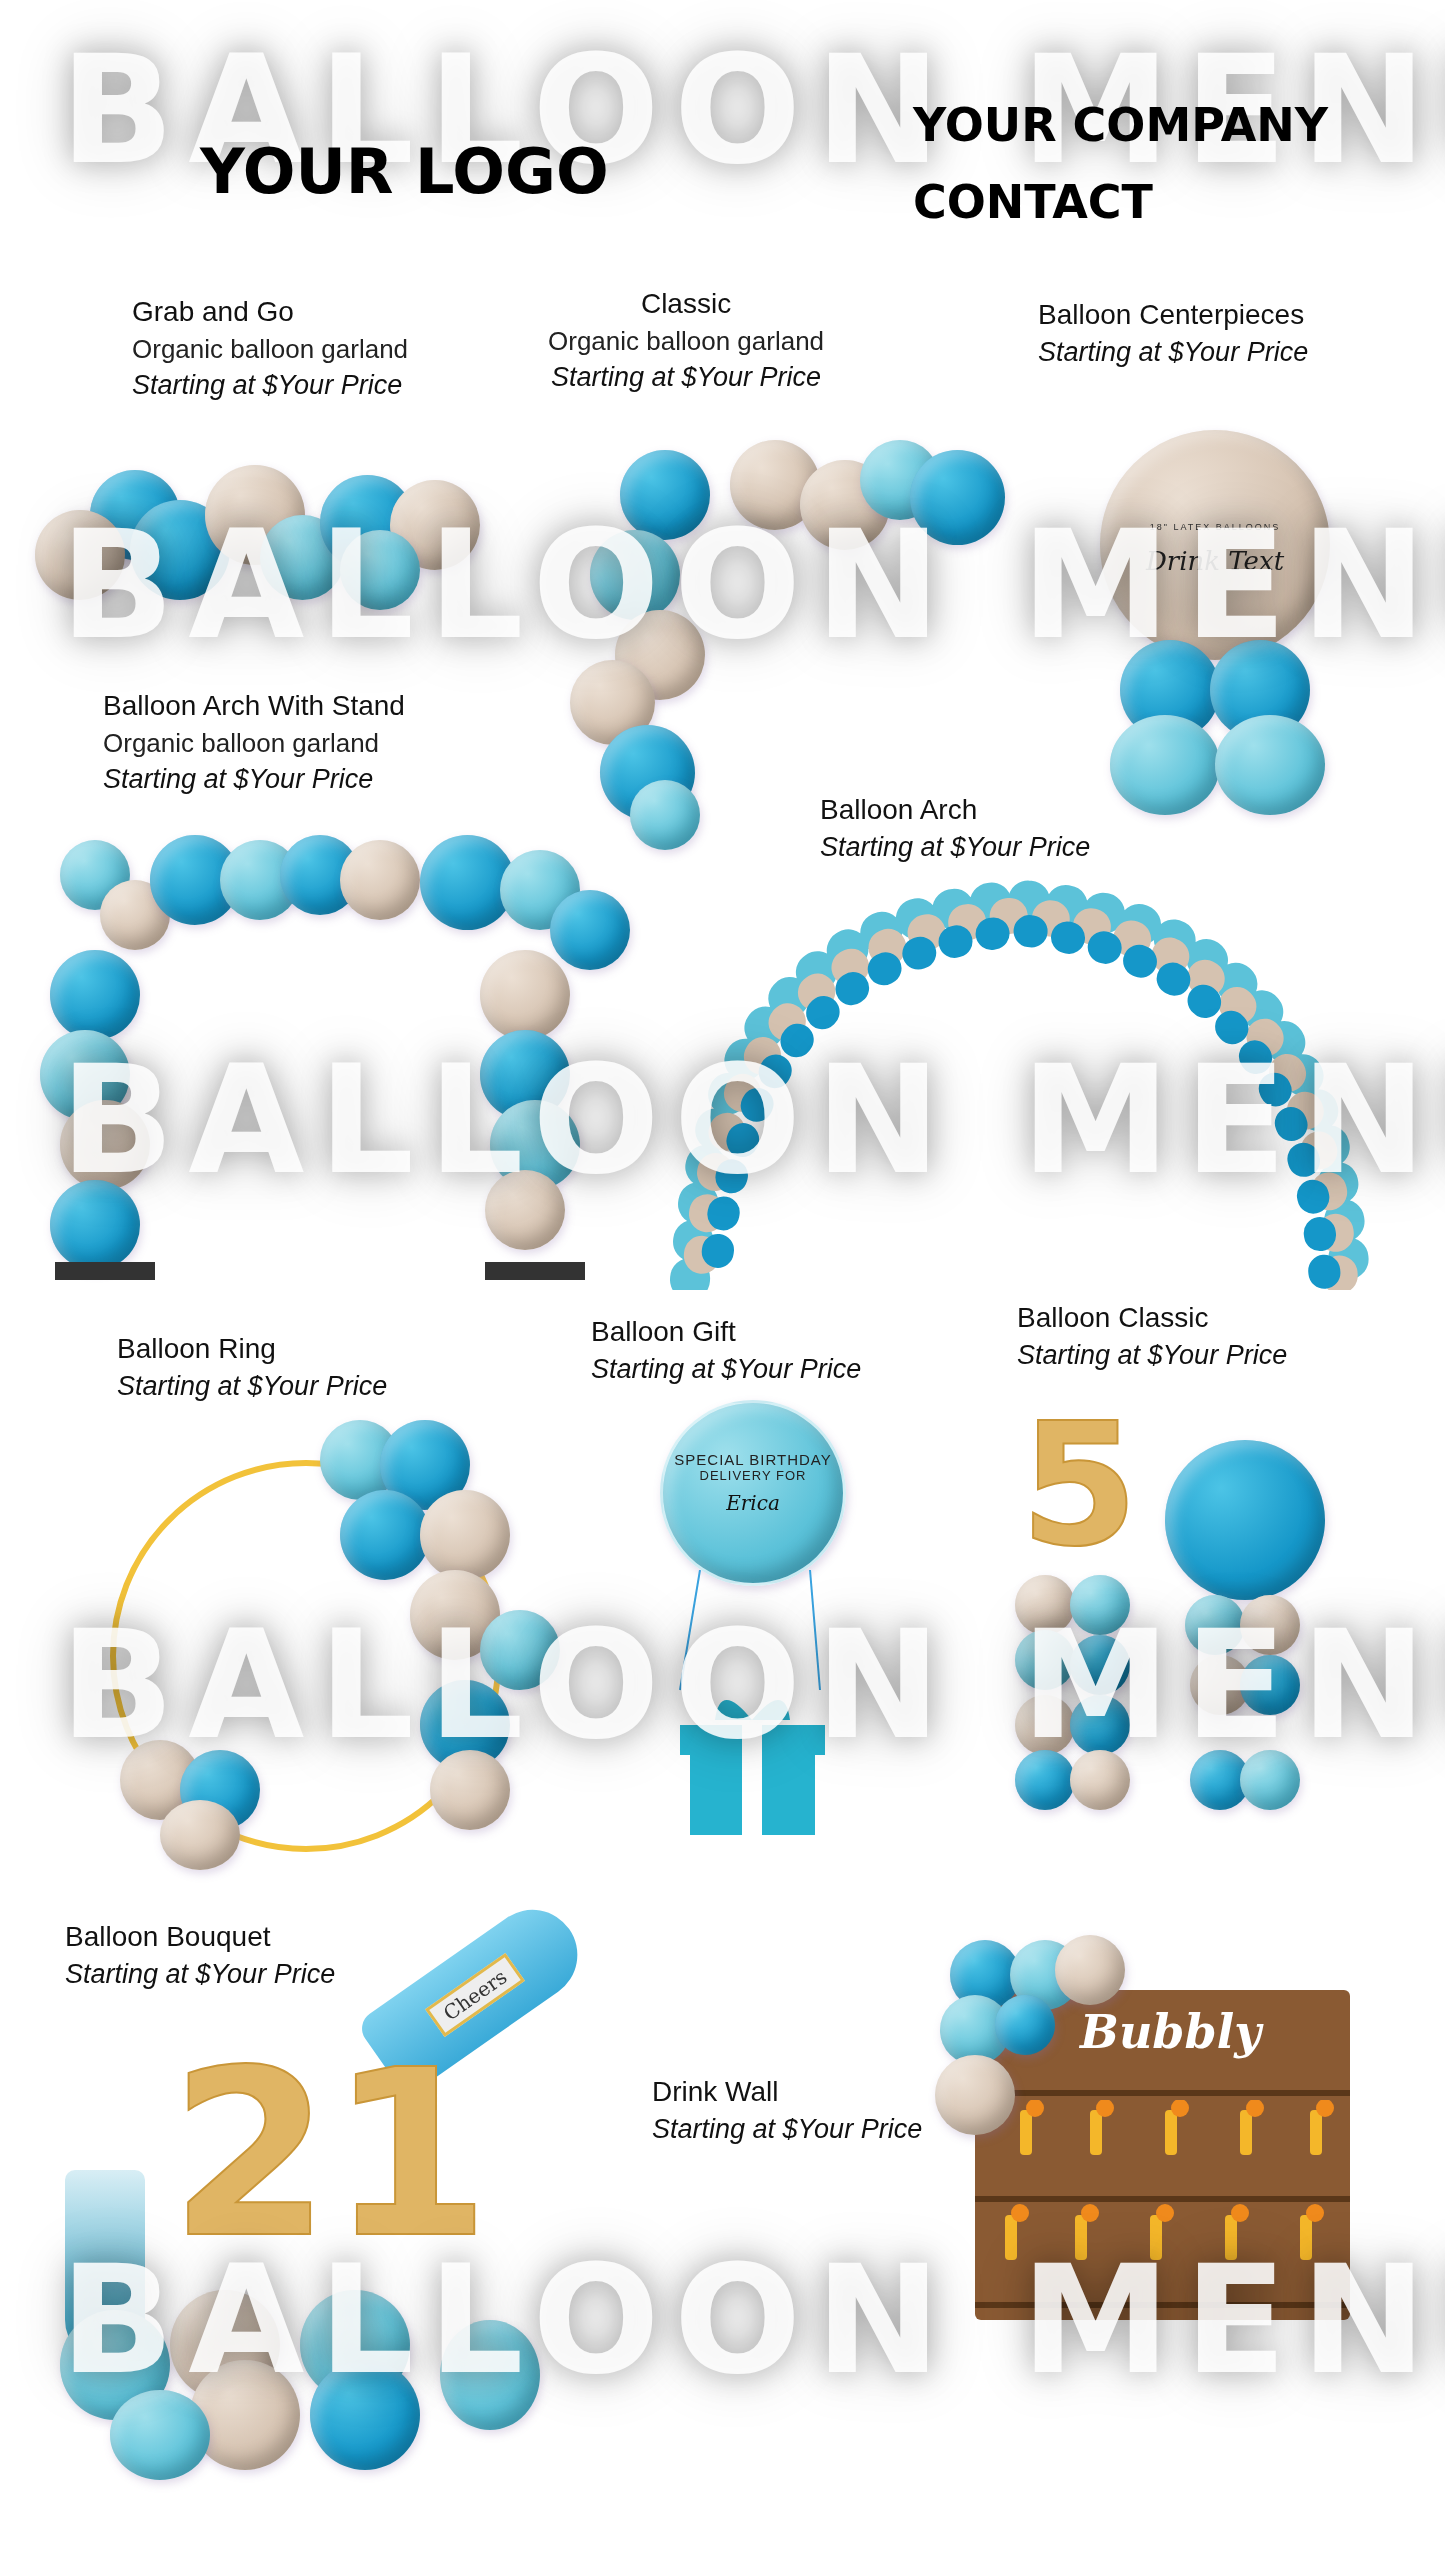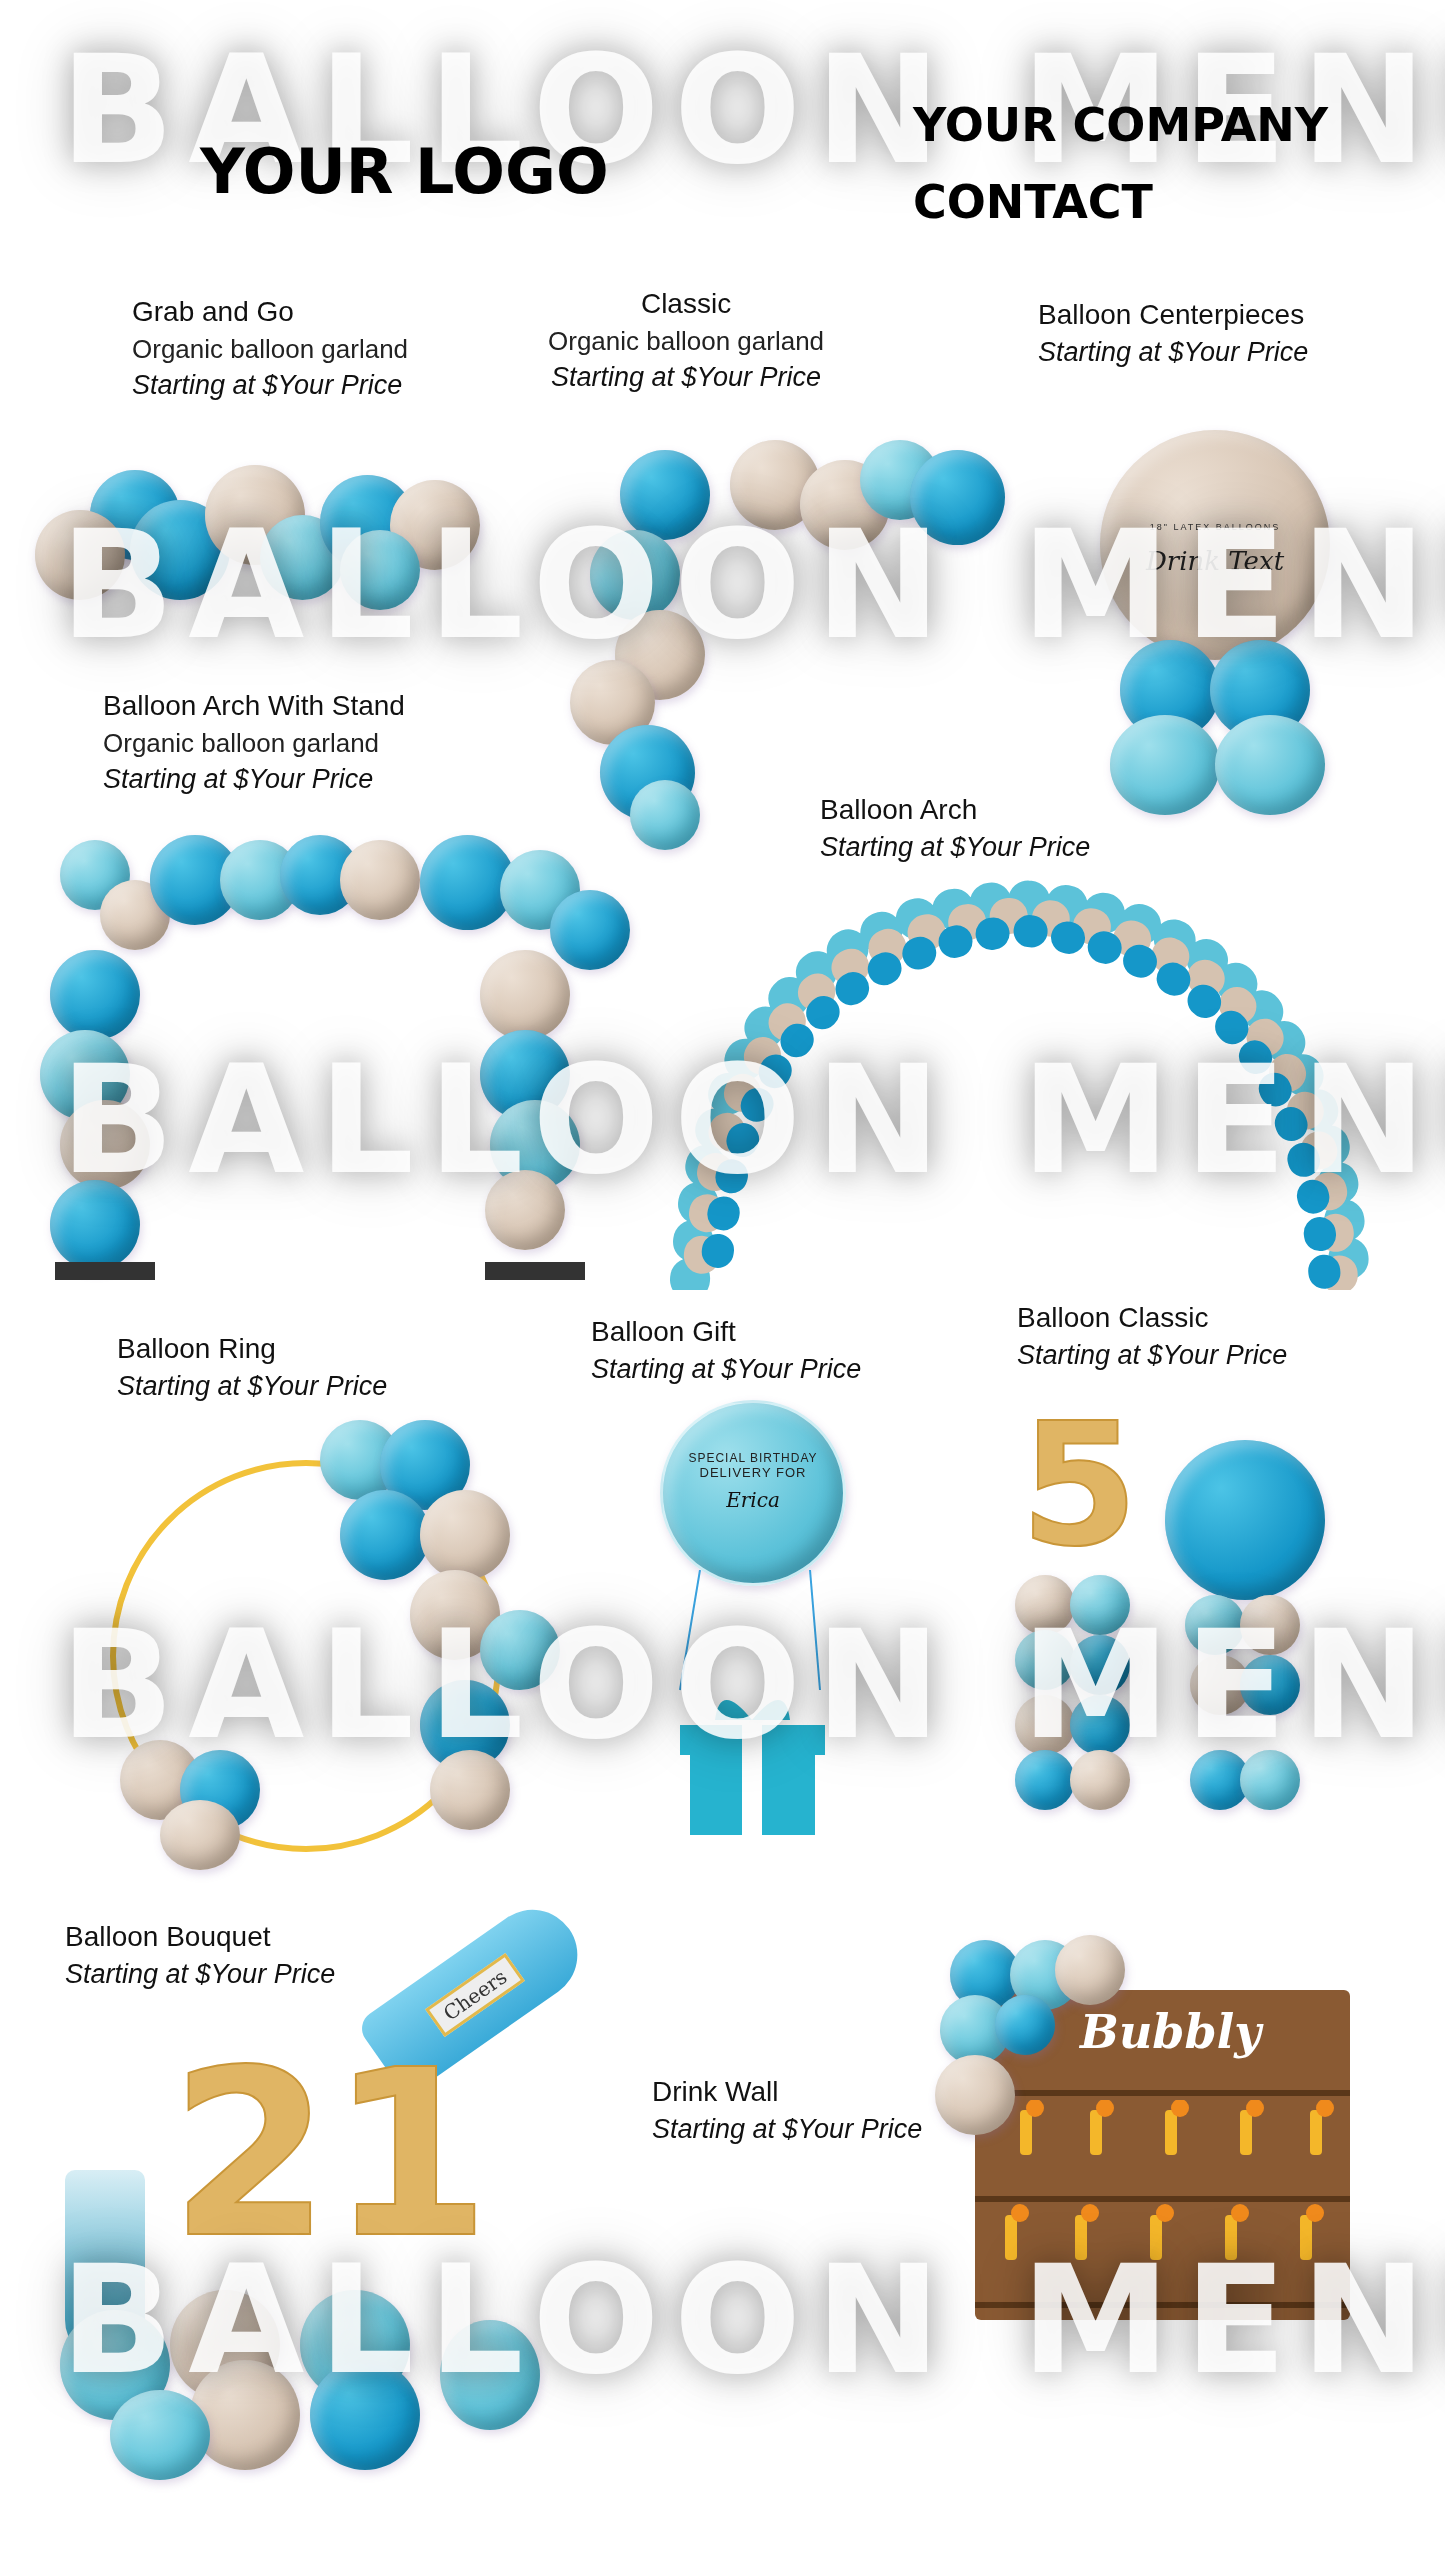--- a/index.html
+++ b/index.html
@@ -155,21 +155,21 @@
   <div class="b lt" style="left:380px; top:190px; width:80px; height:80px;"></div>
   <div class="b dk" style="left:320px; top:260px; width:90px; height:90px;"></div>
   <div class="b nd" style="left:330px; top:330px; width:80px; height:80px;"></div>
   <div class="b nd" style="left:20px; top:320px; width:80px; height:80px;"></div>
   <div class="b dk" style="left:80px; top:330px; width:80px; height:80px;"></div>
   <div class="b nd" style="left:60px; top:380px; width:80px; height:70px;"></div>
 </div>
 
 <div class="art" style="left:660px; top:1400px; width:200px; height:440px;">
   <div class="b lt" style="left:0px; top:0px; width:180px; height:180px; text-align:center; border:3px solid rgba(255,255,255,0.7);">
-    <div style="margin-top:48px; font-size:12px; letter-spacing:1px; color:#222;">SPECIAL BIRTHDAY</div>
+    <div style="margin-top:48px; font-size:15px; letter-spacing:1px; color:#222;">SPECIAL BIRTHDAY</div>
     <div style="font-size:13px; letter-spacing:1px; color:#222;text-align:center;">DELIVERY FOR</div>
     <div style="margin-top:8px; font-family:'DejaVu Serif', serif; font-style:italic; font-size:20px; color:#111;">Erica</div>
   </div>
   <svg style="position:absolute; left:0; top:170px;" width="200" height="270" viewBox="0 0 200 270">
     <line x1="40" y1="0" x2="20" y2="120" stroke="#3aa3e0" stroke-width="2"></line>
     <line x1="150" y1="0" x2="160" y2="120" stroke="#3aa3e0" stroke-width="2"></line>
     <rect x="20" y="155" width="145" height="30" fill="#26b3cf"></rect>
     <rect x="30" y="185" width="125" height="80" fill="#26b3cf"></rect>
     <rect x="82" y="155" width="20" height="110" fill="#ffffff"></rect>
     <path d="M92 150 Q60 110 55 150 Z M92 150 Q125 110 130 150 Z" fill="#26b3cf"></path>

